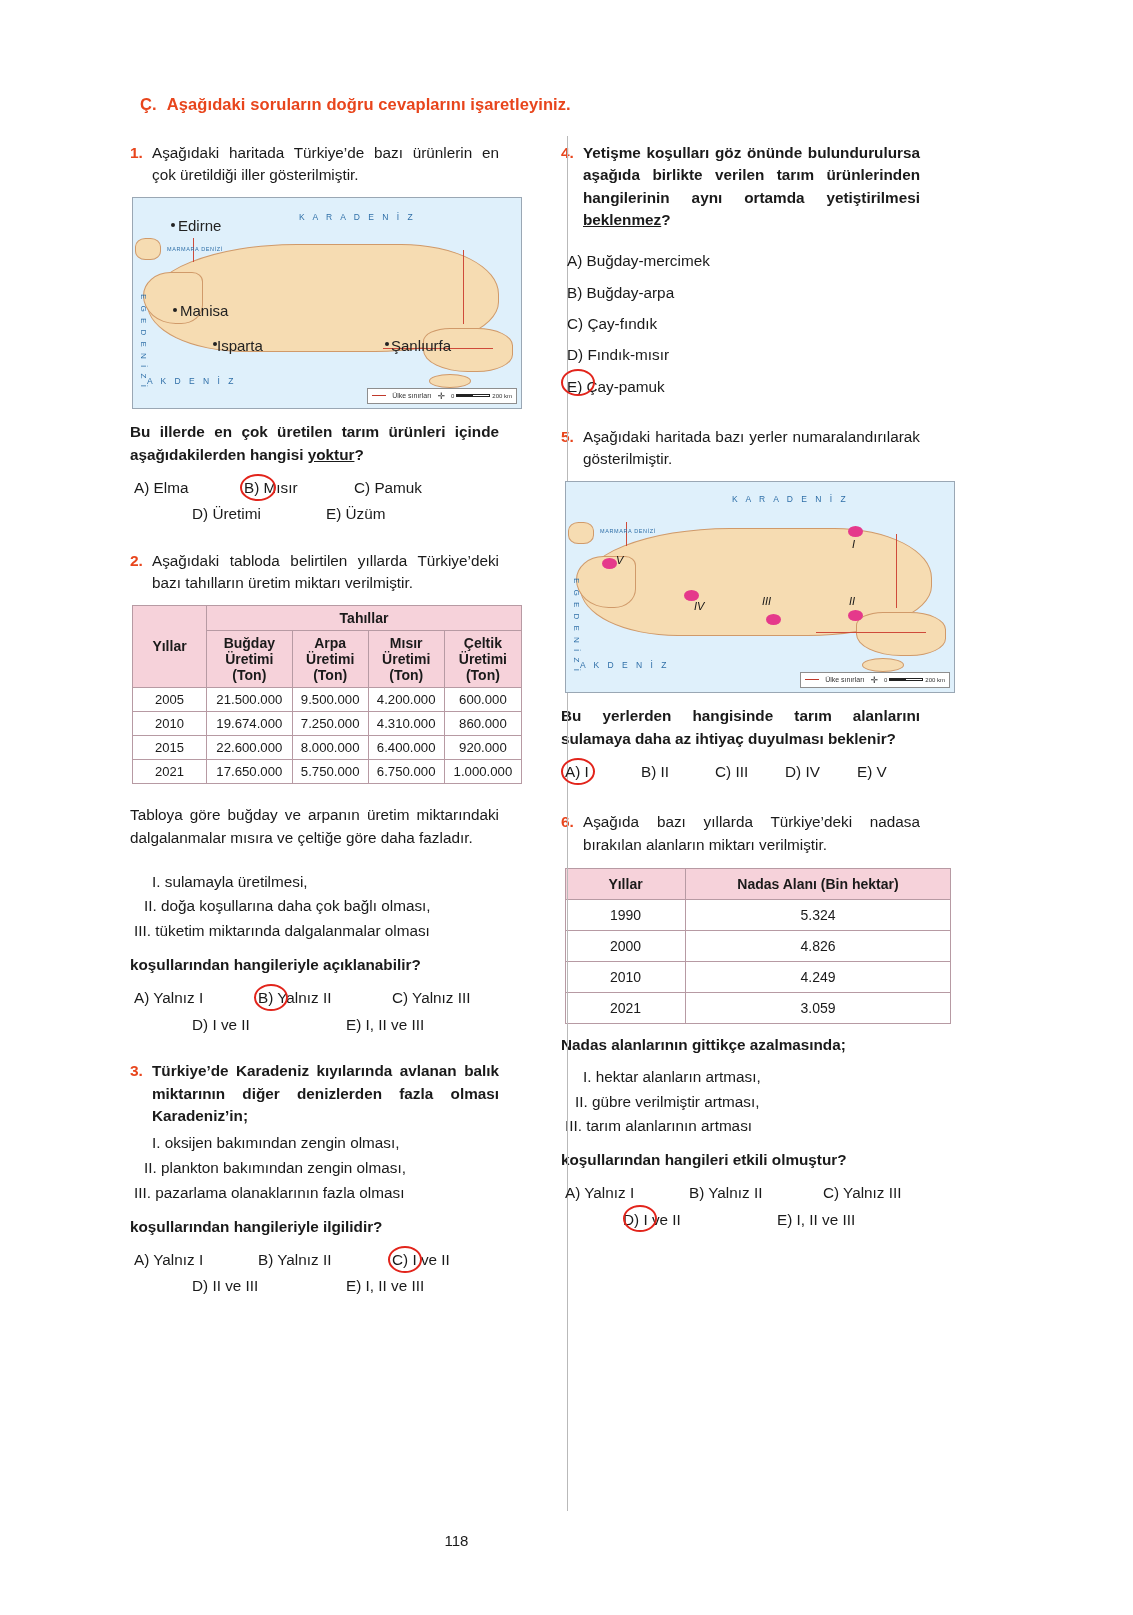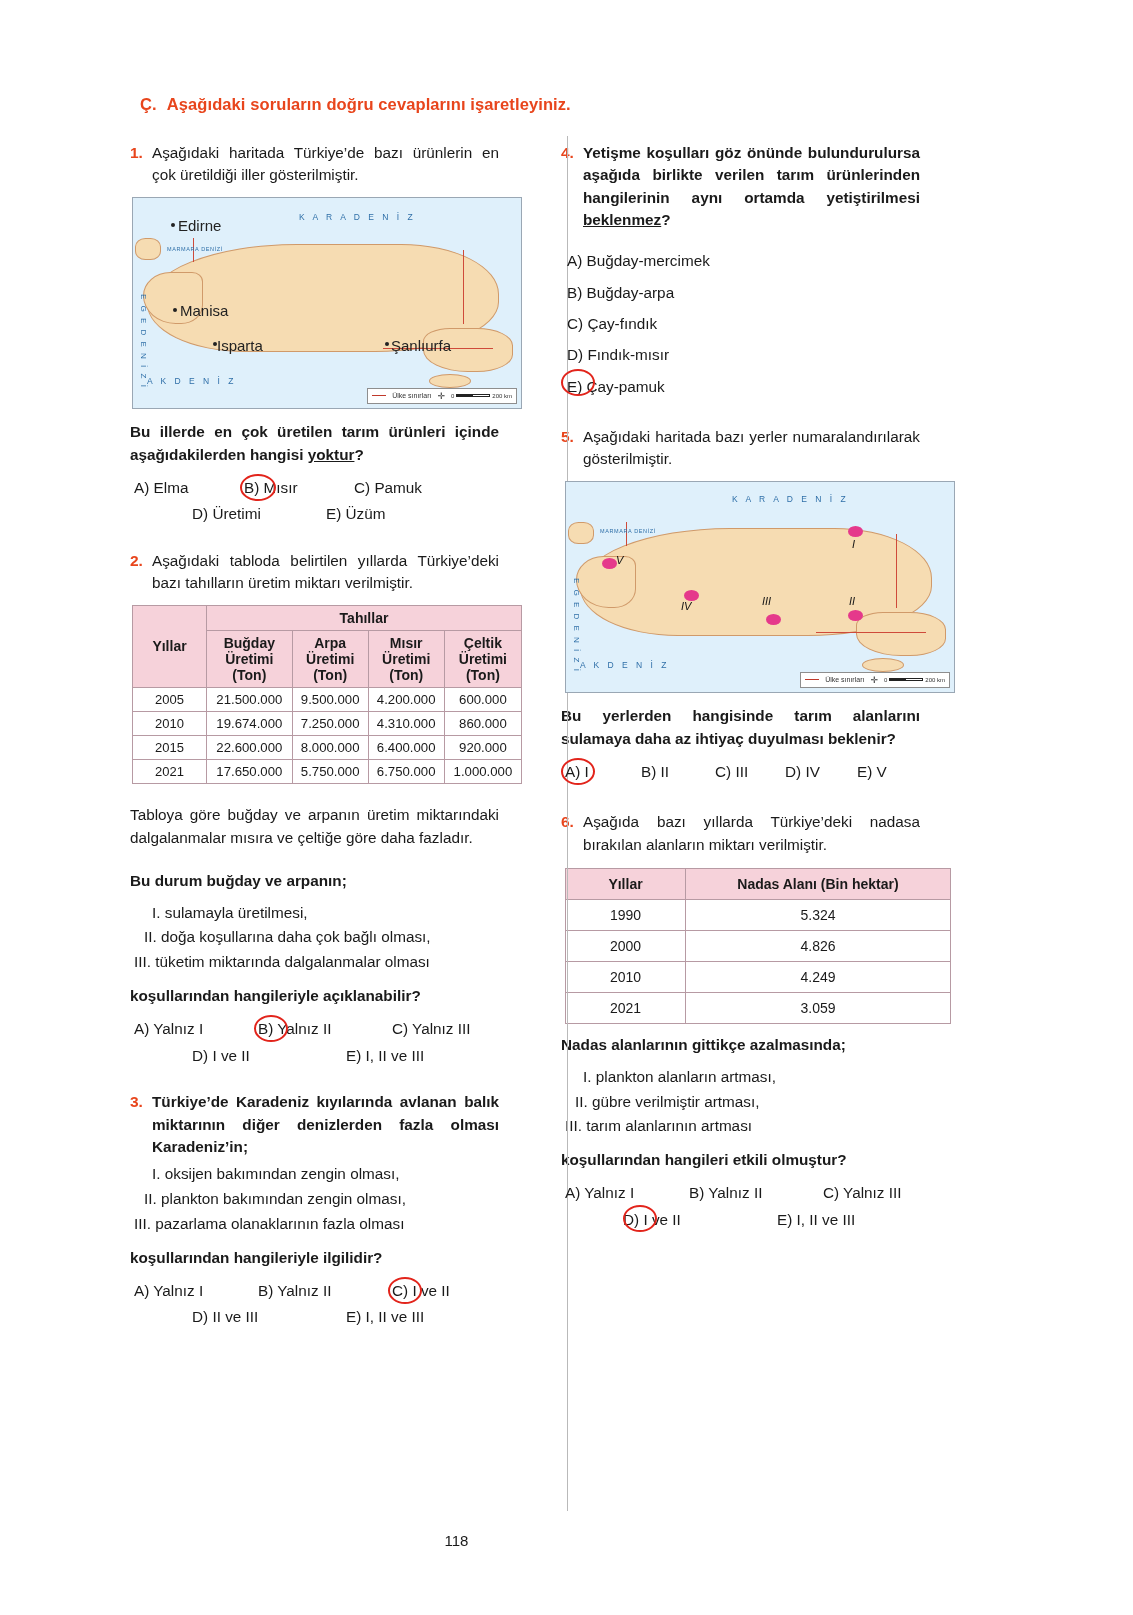--- a/index.html
+++ b/index.html
@@ -236,21 +236,20 @@
               <td class="yrcell">2021</td>
               <td>17.650.000</td>
               <td>5.750.000</td>
               <td>6.750.000</td>
               <td>1.000.000</td>
             </tr>
           </tbody>
         </table>
 
         <div class="para">Tabloya göre buğday ve arpanın üretim miktarındaki dalgalanmalar mısıra ve çeltiğe göre daha fazladır.</div>
-        <div class="stem">Bu durum buğday ve arpanın;</div>
         <div class="romans">
           <div class="r1">I. sulamayla üretilmesi,</div>
           <div class="r2">II. doğa koşullarına daha çok bağlı olması,</div>
           <div class="r3">III. tüketim miktarında dalgalanmalar olması</div>
         </div>
         <div class="stem">koşullarından hangileriyle açıklanabilir?</div>
 
         <div class="opts">
           <div class="row" style="padding-left:4px;">
             <span class="opt" style="width:124px;">A) Yalnız I</span>
@@ -336,21 +335,21 @@
           <div class="pink-dot" style="left:282px; top:44px;"></div>
           <div class="roman-lbl" style="left:286px; top:56px;">I</div>
 
           <div class="pink-dot" style="left:282px; top:128px;"></div>
           <div class="roman-lbl" style="left:283px; top:113px;">II</div>
 
           <div class="pink-dot" style="left:200px; top:132px;"></div>
           <div class="roman-lbl" style="left:196px; top:113px;">III</div>
 
           <div class="pink-dot" style="left:118px; top:108px;"></div>
-          <div class="roman-lbl" style="left:115px; top:118px;">IV</div>
+          <div class="roman-lbl" style="left:128px; top:118px;">IV</div>
 
           <div class="pink-dot" style="left:36px; top:76px;"></div>
           <div class="roman-lbl" style="left:50px; top:72px;">V</div>
 
           <div class="legend">
             <span class="ln"></span>
             <span>Ülke sınırları</span>
             <span class="compass">✛</span>
             <span class="scalebar">
               <span>0</span>
@@ -402,21 +401,21 @@
             </tr>
             <tr>
               <td>2021</td>
               <td>3.059</td>
             </tr>
           </tbody>
         </table>
 
         <div class="stem">Nadas alanlarının gittikçe azalmasında;</div>
         <div class="romans">
-          <div class="r1">I. plankton alanların artması,</div>
+          <div class="r1">I. hektar alanların artması,</div>
           <div class="r2">II. gübre verilmiştir artması,</div>
           <div class="r3">III. tarım alanlarının artması</div>
         </div>
         <div class="stem">koşullarından hangileri etkili olmuştur?</div>
 
         <div class="opts">
           <div class="row" style="padding-left:4px;">
             <span class="opt" style="width:124px;">A) Yalnız I</span>
             <span class="opt" style="width:134px;">B) Yalnız II</span>
             <span class="opt">C) Yalnız III</span>

